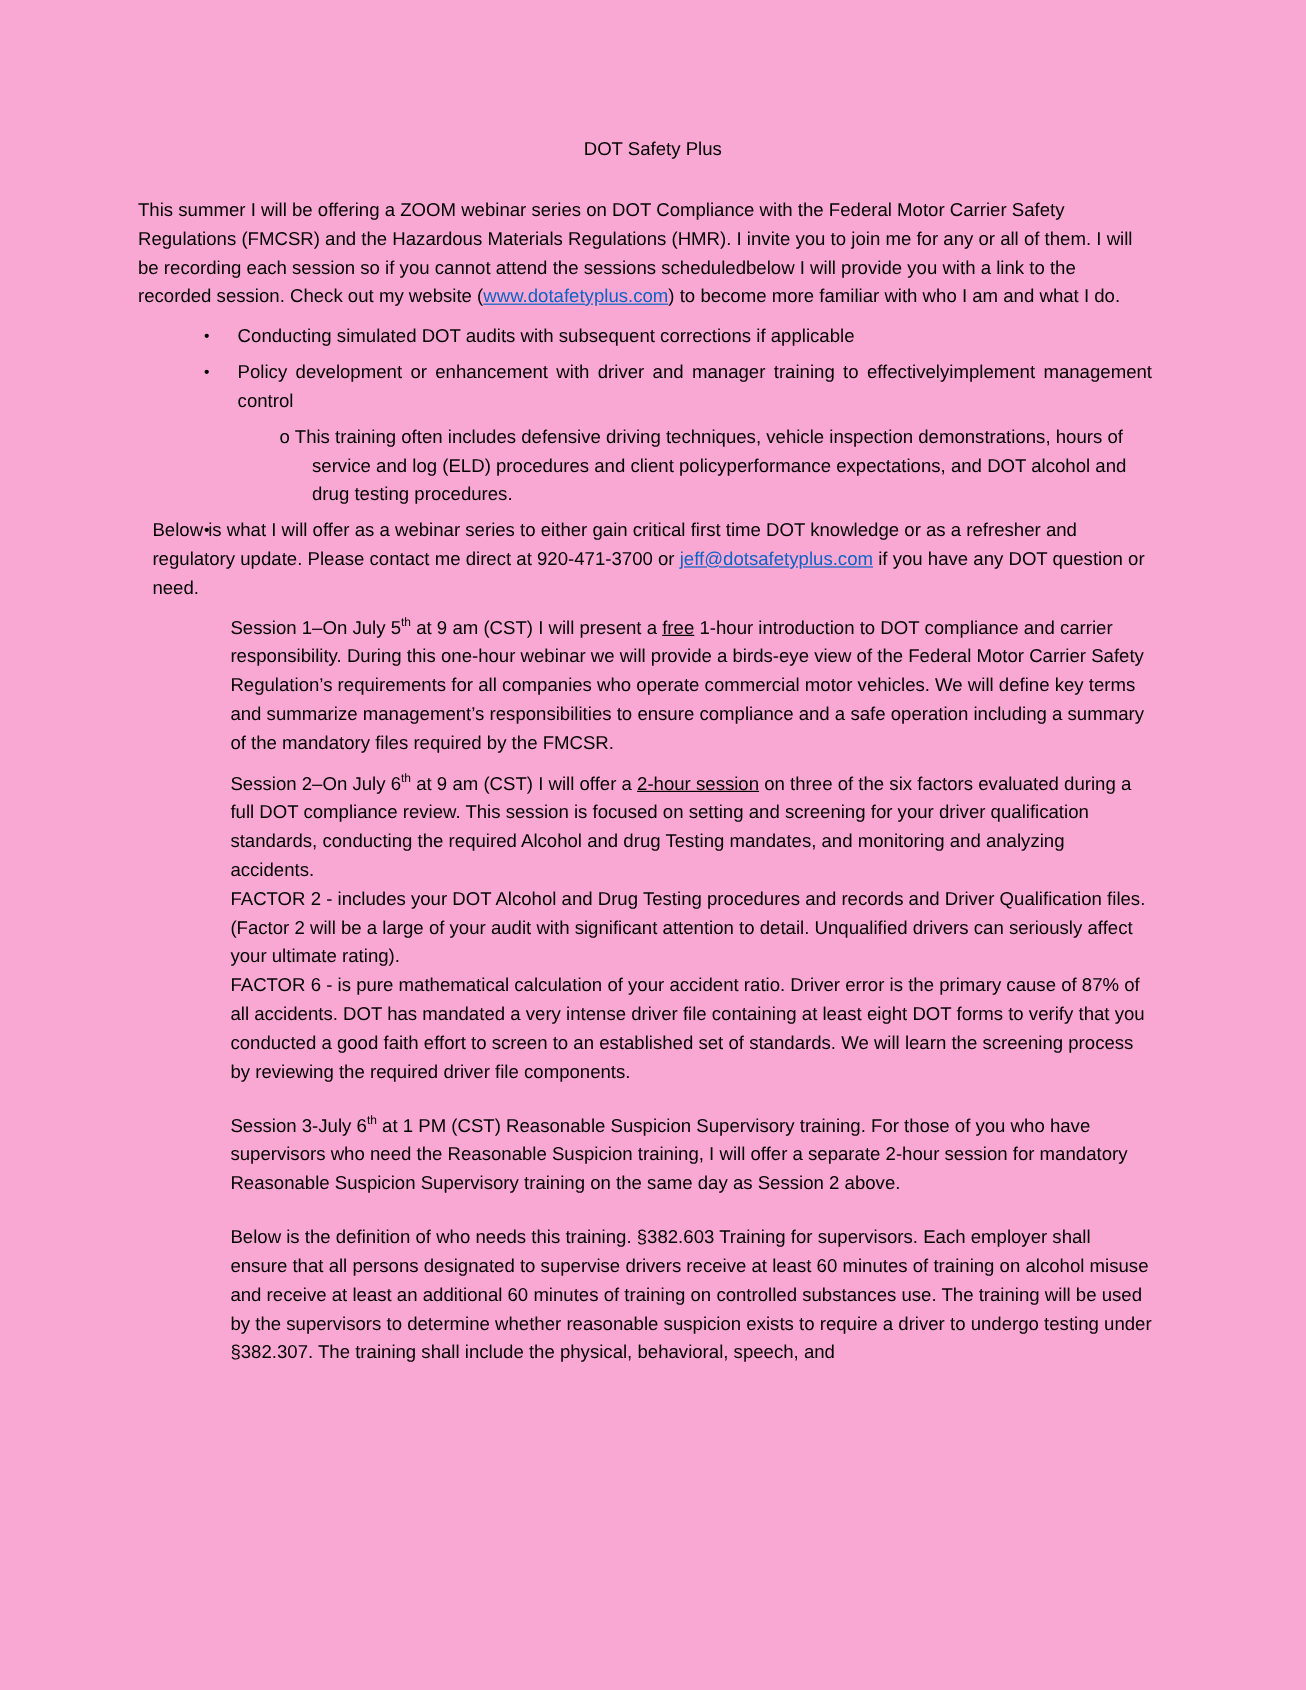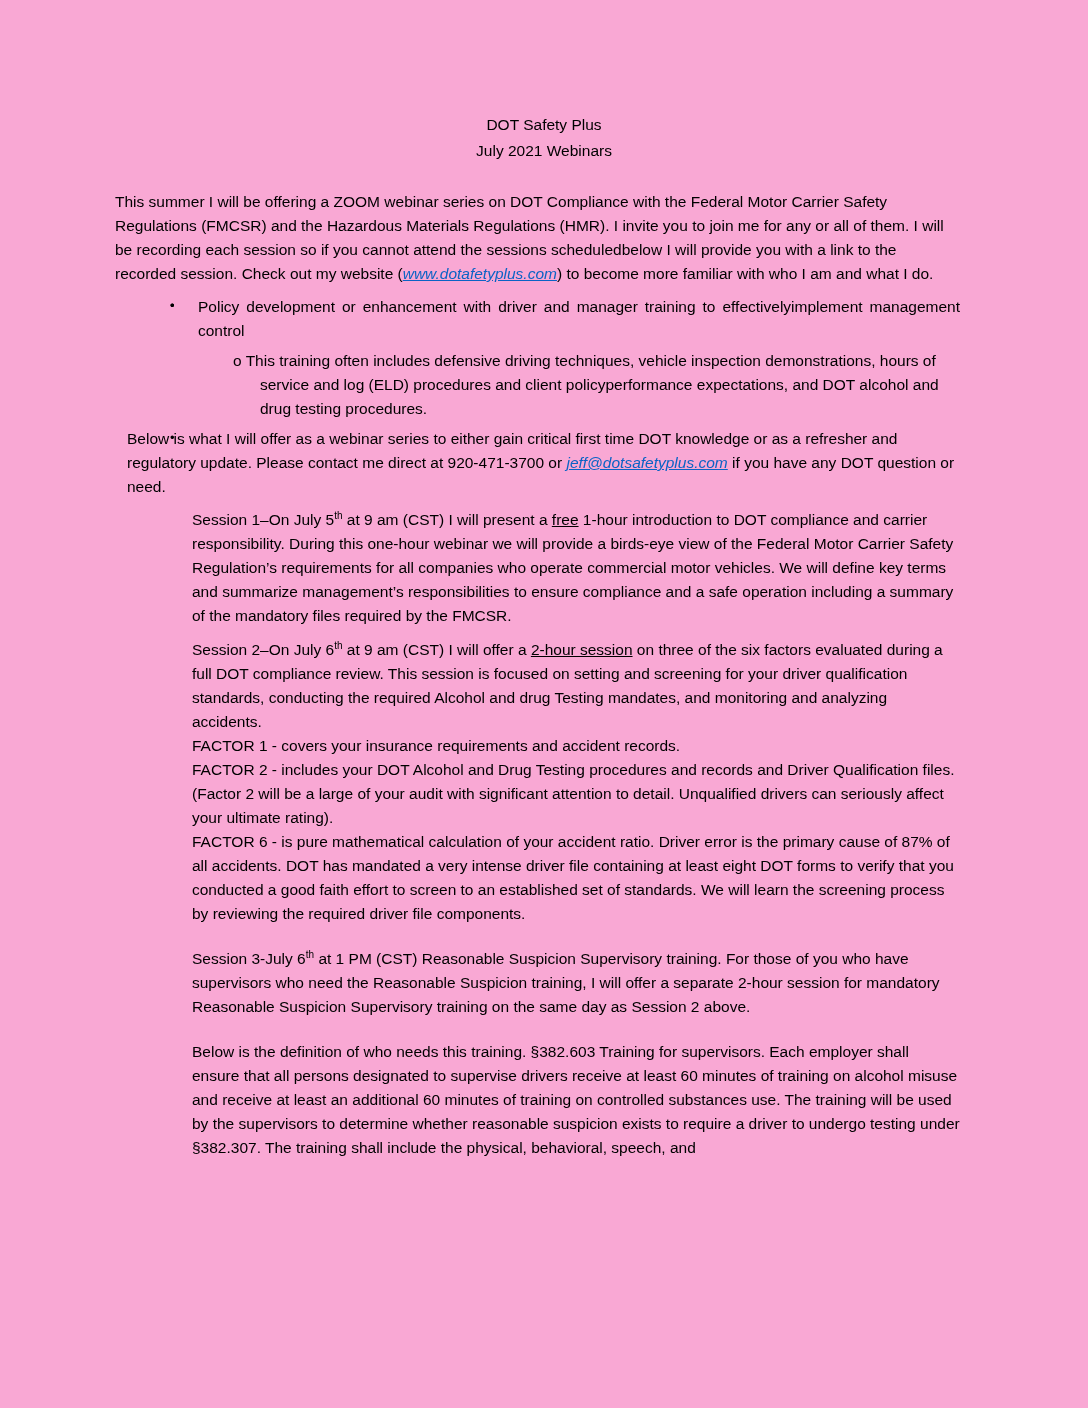--- a/index.html
+++ b/index.html
@@ -51,38 +51,36 @@
     padding-left: 27px;
     text-indent: -27px;
     margin-bottom: 6px;
   }
   .indented { margin-left: 77px; margin-bottom: 10px; }
   .indented-tight { margin-left: 77px; margin-bottom: 0; }
   .gap-before { margin-top: 21px; }
   .b { font-weight: normal; }
   .u { text-decoration: underline; }
   .sup { vertical-align: super; font-size: 10px; line-height: 0; }
-  a.link { color: #0B63C5; text-decoration: underline; cursor: pointer; font-style: italic; }
+  a.link { color: #0B63C5; text-decoration: underline; cursor: pointer; }
 </style>
 </head>
 <body>
 
 <div class="page">
   <div class="doc-header">
     <div>DOT Safety Plus</div>
-    <div>July 2021 Webinars</div>
   </div>
   <div id="doc-body">
       <div class="block paragraph"><span>This summer I will be offering a ZOOM webinar series on DOT Compliance with the Federal Motor Carrier Safety Regulations (FMCSR) and the Hazardous Materials Regulations (HMR). I invite you to join me for any or all of them. I will be recording each session so if you cannot attend the sessions scheduledbelow I will provide you with a link to the recorded session. Check out my website (</span><a href="#" class="link">www.dotafetyplus.com</a><span>) to become more familiar with who I am and what I do.</span></div>
-      <div class="block bullet"><span class="marker">•</span></div>
+      <div class="block bullet"><span class="marker">•</span><span>Conducting simulated DOT audits with subsequent corrections if applicable</span></div>
       <div class="block bullet justify"><span class="marker">•</span><span>Policy development or enhancement with driver and manager training to effectivelyimplement management control</span></div>
       <div class="block sub-bullet"><span>o This training often includes defensive driving techniques, vehicle inspection demonstrations, hours of service and log (ELD) procedures and client policyperformance expectations, and DOT alcohol and drug testing procedures.</span></div>
       <div class="block bullet"><span class="marker">•</span></div>
       <div class="block paragraph indent-sm"><span>Below is what I will offer as a webinar series to either gain critical first time DOT knowledge or as a refresher and regulatory update. Please contact me direct at 920-471-3700 or </span><a href="#" class="link">jeff@dotsafetyplus.com</a><span> if you have any DOT question or need.</span></div>
       <div class="block indented"><span class="b">Session 1–On July 5</span><span class="b sup">th</span><span class="b"> at 9 am (CST) I will present a </span><span class="b u">free</span><span class="b"> 1-hour introduction to DOT compliance and carrier responsibility. </span><span>During this one-hour webinar we will provide a birds-eye view of the Federal Motor Carrier Safety Regulation’s requirements for all companies who operate commercial motor vehicles.  We will define key terms and summarize management’s responsibilities to ensure compliance and a safe operation including a summary of the mandatory files required by the FMCSR.</span></div>
       <div class="block indented-tight"><span class="b">Session 2–On July 6</span><span class="b sup">th</span><span class="b"> at 9 am (CST) I will offer a </span><span class="b u">2-hour session</span><span class="b"> on three of the six factors evaluated during a full DOT compliance review. </span><span>This session is focused on </span><span class="b">setting and screening for your driver qualification standards</span><span>, conducting the required Alcohol and drug Testing mandates, and monitoring and analyzing accidents.</span></div>
-      <div class="block indented-tight"><span class="b">FACTOR 1</span><span> - covers your insurance requirements and accident records.</span></div>
       <div class="block indented-tight"><span class="b">FACTOR 2</span><span> - includes your DOT Alcohol and Drug Testing procedures and records and Driver Qualification files. (Factor 2 will be a large of your audit with significant attention to detail. Unqualified drivers can seriously affect your ultimate rating).</span></div>
       <div class="block indented-tight"><span class="b">FACTOR 6</span><span> - is pure mathematical calculation of your accident ratio. Driver error is the primary cause of 87% of all accidents. DOT has mandated a very intense driver file containing at least eight DOT forms to verify that you conducted a good faith effort to screen to an established set of standards.  We will learn the screening process by reviewing the required driver file components.</span></div>
       <div class="block indented gap-before"><span class="b">Session 3-July 6</span><span class="b sup">th</span><span class="b"> at 1 PM (CST) Reasonable Suspicion Supervisory training. </span><span> For those of you who have supervisors who need the Reasonable Suspicion training, I will offer a separate 2-hour session for mandatory Reasonable Suspicion Supervisory training on the same day as Session 2 above.</span></div>
       <div class="block indented gap-before"><span>Below is the definition of who needs this training. §382.603 Training for supervisors. Each employer shall ensure that all persons designated to supervise drivers receive at least 60 minutes of training on alcohol misuse and receive at least an additional 60 minutes of training on controlled substances use. The training will be used by the supervisors to determine whether reasonable suspicion exists to require a driver to undergo testing under §382.307. The training shall include the physical, behavioral, speech, and</span></div>
     </div>
 </div>
 
 </body></html>

